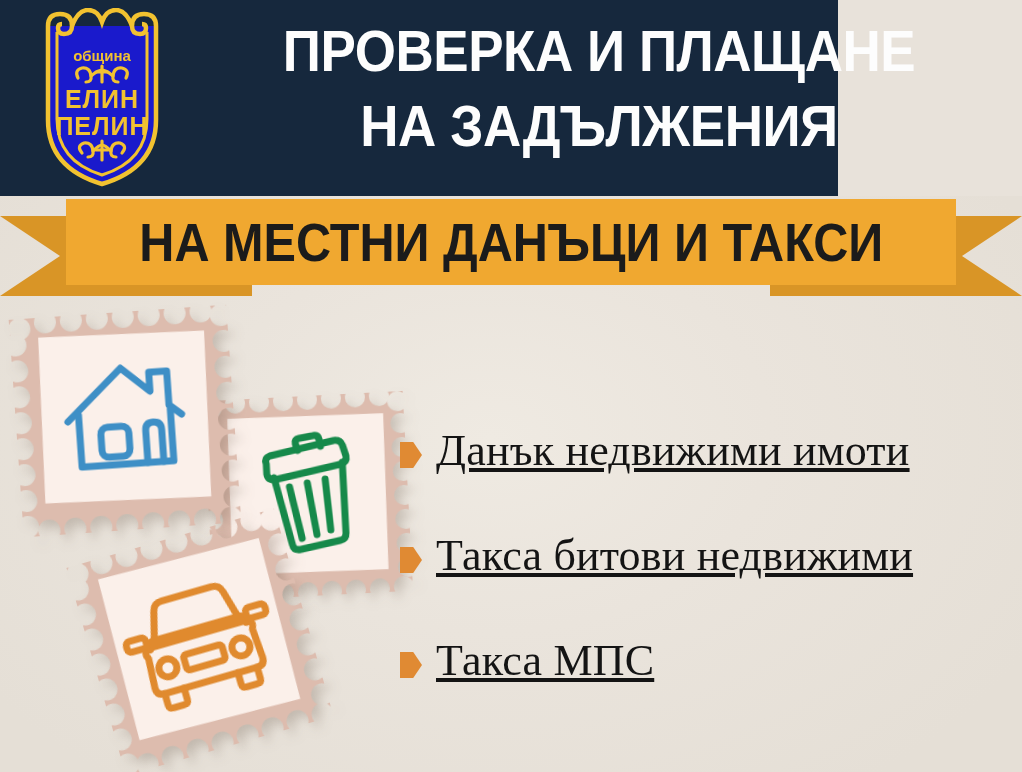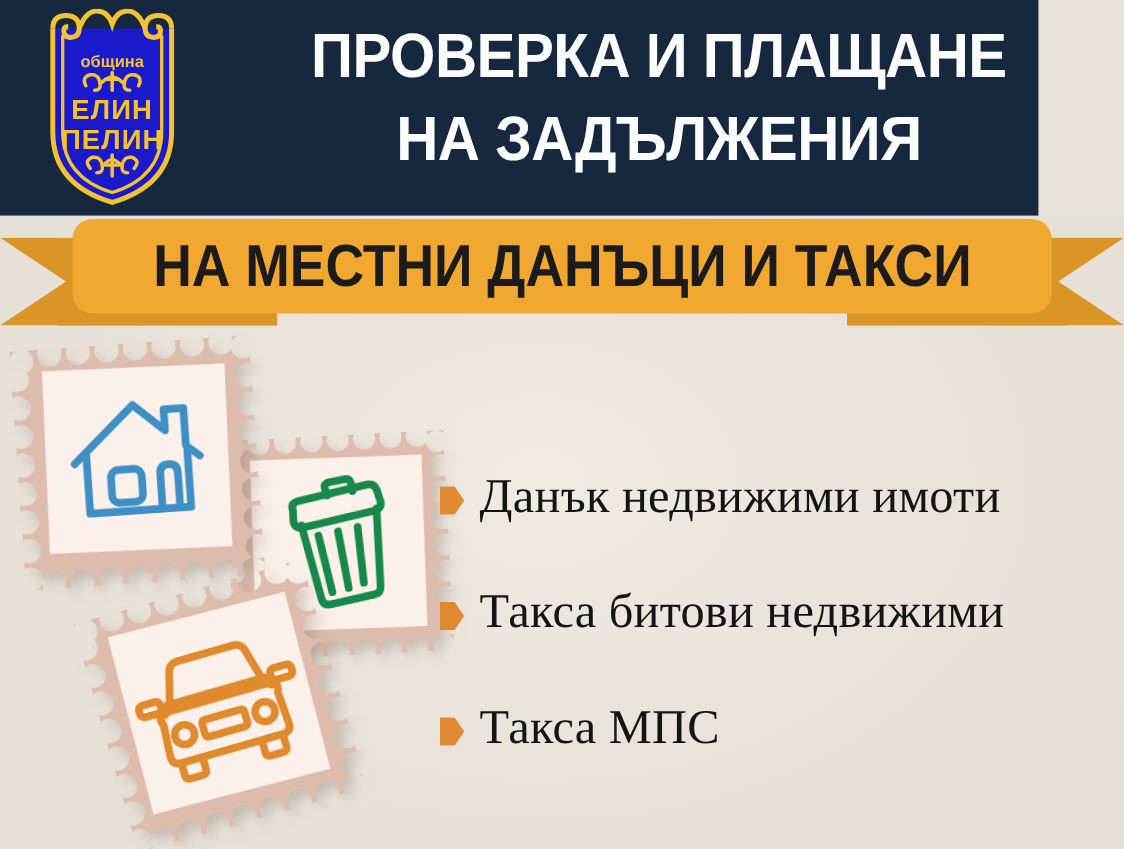--- a/index.html
+++ b/index.html
@@ -23,21 +23,21 @@
     left: 0; top: 196px;
     width: 1022px; height: 576px;
     background: radial-gradient(ellipse 620px 430px at 48% 42%,
                 #efeae2 0%, #eae4dc 45%, #e5dfd6 100%);
   }
 
   
   .header {
     position: absolute;
     left: 0; top: 0;
-    width: 944px; height: 196px;
+    width: 838px; height: 196px;
     background: #16283d;
     z-index: 5;
   }
   .header-title {
     position: absolute;
     left: 190px; top: 14px;
     width: 818px;
     text-align: center;
     color: #fdfdfd;
     font-family: "Liberation Sans", sans-serif;
@@ -87,21 +87,20 @@
   .ribbon-shadow-l { left: 52px; width: 200px; }
   .ribbon-shadow-r { right: 52px; width: 200px; }
   .ribbon-main {
     position: absolute;
     left: 66px; top: 3px;
     width: 890px; height: 86px;
     background: #f0a830;
     display: flex;
     align-items: center;
     justify-content: center;
-    border-radius: 18px;
   }
   .ribbon-text {
     color: #1b1b1b;
     font-family: "Liberation Sans", sans-serif;
     font-weight: bold;
     font-size: 54px;
     line-height: 54px;
     letter-spacing: 0px;
     transform: scaleX(0.90);
     white-space: nowrap;
@@ -133,20 +132,21 @@
     margin-right: 14px;
     background: #e08a33;
     clip-path: polygon(0 0, 60% 0, 100% 50%, 60% 100%, 0 100%);
   }
   .bullet-text {
     font-family: "Liberation Serif", "DejaVu Serif", serif;
     font-size: 44px;
     line-height: 54px;
     color: #141414;
     letter-spacing: 0.2px;
+    text-decoration: underline;
   }
 </style>
 </head>
 <body>
 
 <div id="poster">
 
   <div class="bg-light"></div>
 
   <div class="stamp" style="left:16px; top:312px; width:218px; height:218px; transform:rotate(-4deg);">

